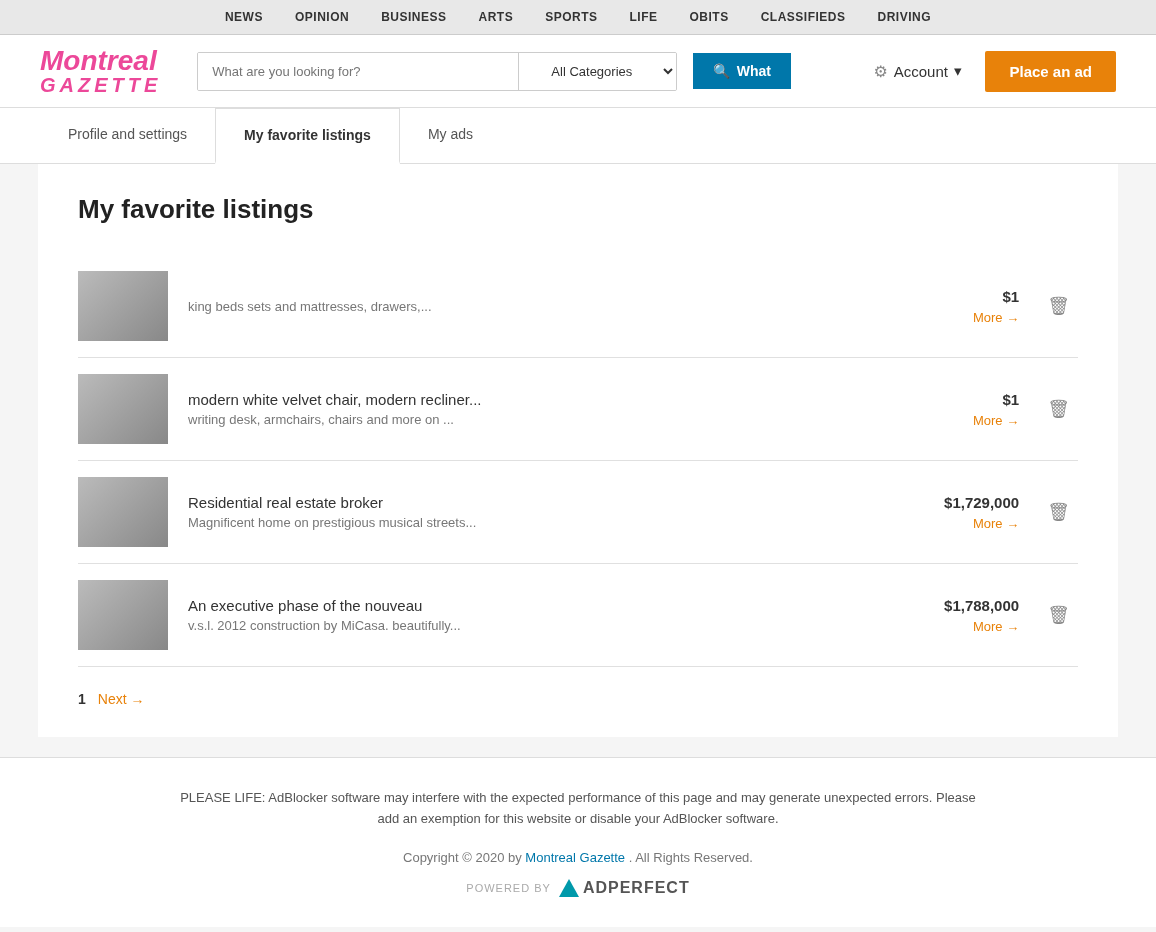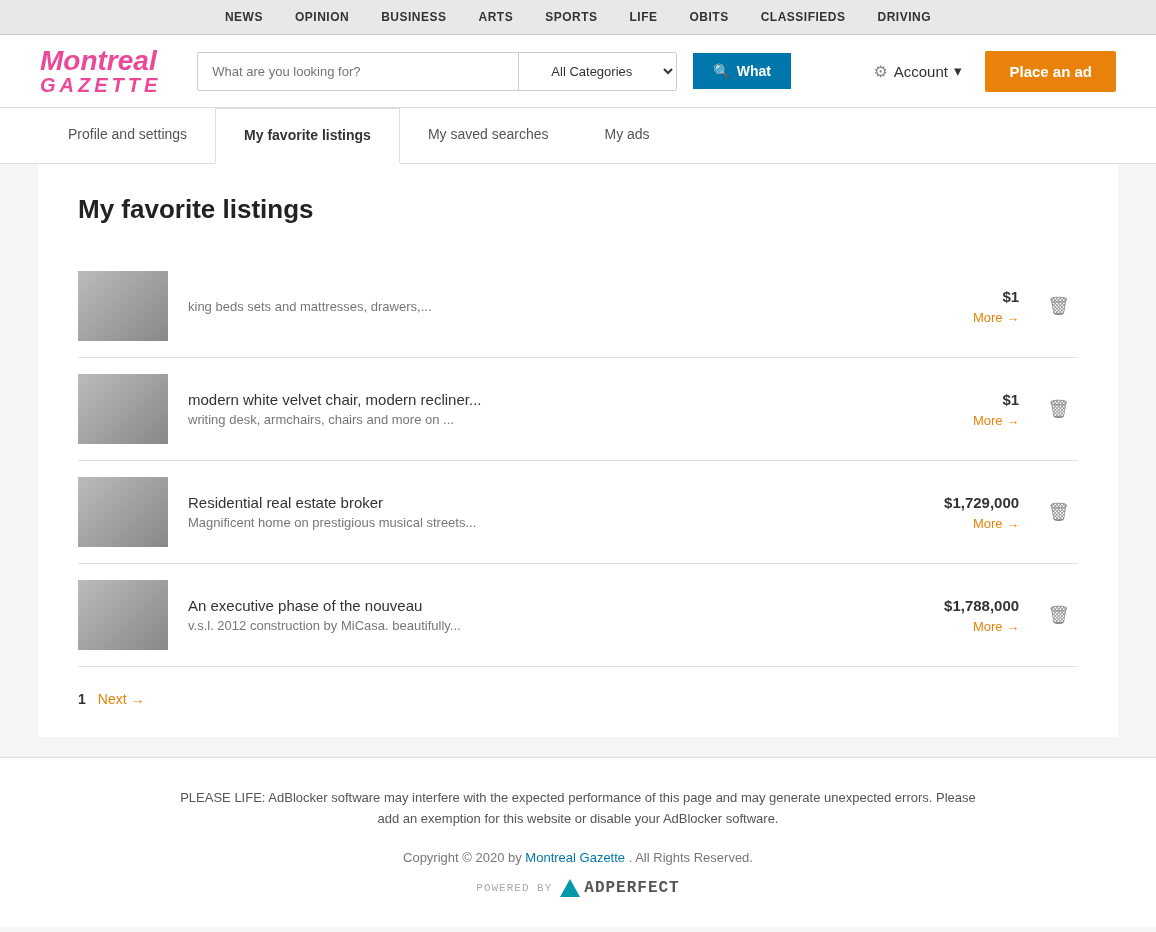--- a/index.html
+++ b/index.html
@@ -281,21 +281,20 @@
     }
     .powered-by {
       display: flex;
       align-items: center;
       justify-content: center;
       gap: 8px;
       font-size: 11px;
       color: #aaa;
       letter-spacing: 1px;
       text-transform: uppercase;
-      font-family: Liberation Mono, monospace;
     }
     .adperfect-logo {
       display: flex;
       align-items: flex-start;
       gap: 4px;
       font-size: 18px;
       color: #555;
     }
     .adperfect-triangle {
       width: 0;
@@ -349,21 +348,20 @@
       <span>Account</span>
       <span>▾</span>
     </button>
     <button class="place-ad-btn">Place an ad</button>
   </div>
 </header>
 
 <div class="tabs-container">
 <a href="#" class="tab">Profile and settings</a>
     <a href="#" class="tab active">My favorite listings</a>
-    <a href="#" class="tab">My saved searches</a>
     <a href="#" class="tab">My ads</a>
   </div>
 
 <div class="main-content">
   <h1 class="page-title">My favorite listings</h1>
 
   <div class="listings-list">
   <div class="listing-item">
       <div class="listing-thumb">
         <div class="thumb-placeholder thumb-1"></div>

